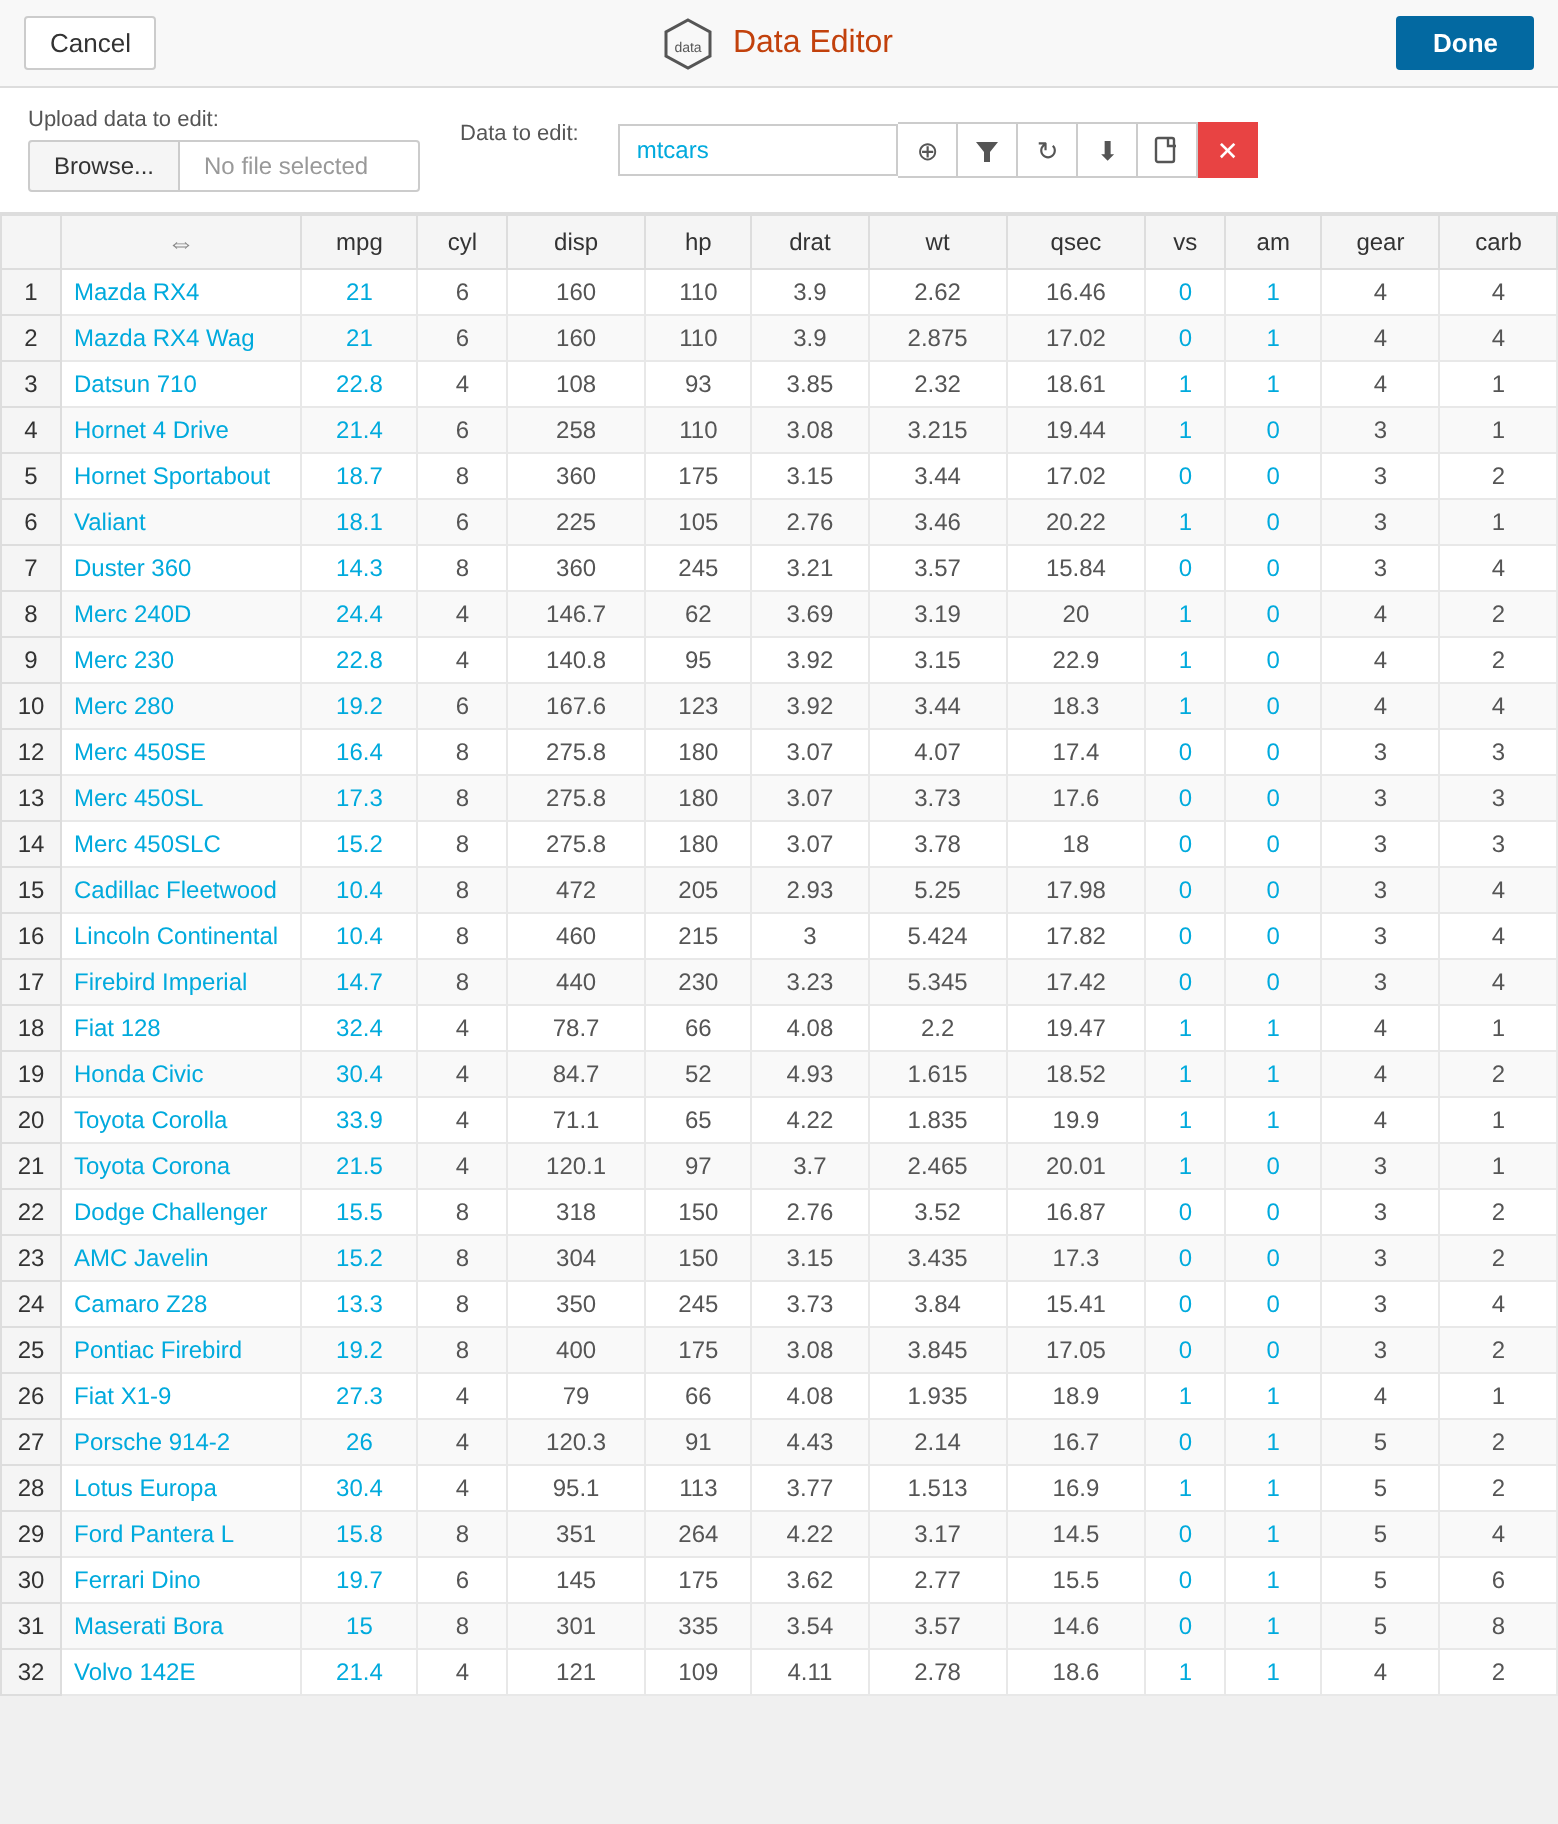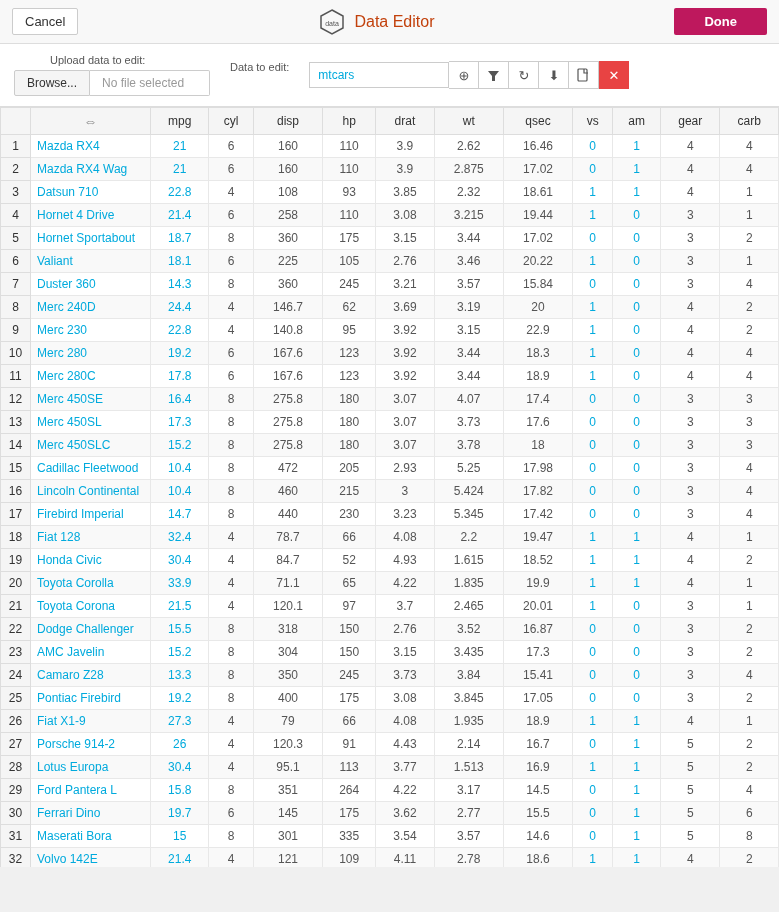--- a/index.html
+++ b/index.html
@@ -8,29 +8,29 @@
     
     .header {
       display: flex; align-items: center; justify-content: space-between;
       background: #f8f8f8; border-bottom: 1px solid #ddd;
       padding: 8px 12px; height: 44px;
     }
     .header-center { display: flex; align-items: center; gap: 8px; }
     .header-logo { width: 28px; height: 28px; }
     .header-title { font-size: 16px; font-weight: normal; color: #c2410c; }
     .btn-cancel { background: white; border: 1px solid #ccc; padding: 5px 12px; cursor: pointer; font-size: 13px; color: #333; border-radius: 2px; }
-    .btn-done { background: #be185d; border: none; padding: 6px 30px; cursor: pointer; font-size: 13px; color: white; border-radius: 2px; font-weight: bold; }
+    .btn-done { background: #0369a1; border: none; padding: 6px 18px; cursor: pointer; font-size: 13px; color: white; border-radius: 2px; font-weight: bold; }
 
     
     .upload-bar {
       background: white; border-bottom: 1px solid #ddd;
       padding: 10px 14px; display: flex; align-items: center; gap: 20px;
     }
     .upload-section { display: flex; flex-direction: column; gap: 4px; }
-    .upload-label { font-size: 11px; color: #555; margin-left: 36px; }
+    .upload-label { font-size: 11px; color: #555; }
     .upload-controls { display: flex; align-items: center; gap: 0; }
     .btn-browse { background: #f5f5f5; border: 1px solid #ccc; padding: 5px 12px; cursor: pointer; font-size: 12px; color: #333; border-radius: 2px 0 0 2px; }
     .no-file { background: white; border: 1px solid #ccc; border-left: none; padding: 5px 12px; color: #999; font-size: 12px; min-width: 120px; border-radius: 0 2px 2px 0; }
     .data-edit-section { display: flex; flex-direction: row; gap: 20px; }
     .data-edit-label { font-size: 11px; color: #555; }
     .data-edit-controls { display: flex; align-items: center; gap: 0; }
     .data-input { border: 1px solid #ccc; padding: 5px 8px; font-size: 12px; width: 140px; color: #00aadd; }
     .icon-btn {
       background: white; border: 1px solid #ccc; border-left: none;
       width: 30px; height: 28px; display: flex; align-items: center; justify-content: center;
@@ -280,35 +280,20 @@
             <td>123</td>
             <td>3.92</td>
             <td>3.44</td>
             <td>18.3</td>
             <td class="blue-val">1</td>
             <td class="blue-val">0</td>
             <td>4</td>
             <td>4</td>
           </tr>
           <tr>
-            <td class="row-num">11</td>
-            <td class="row-name">Merc 280C</td>
-            <td class="blue-val">17.8</td>
-            <td>6</td>
-            <td>167.6</td>
-            <td>123</td>
-            <td>3.92</td>
-            <td>3.44</td>
-            <td>18.9</td>
-            <td class="blue-val">1</td>
-            <td class="blue-val">0</td>
-            <td>4</td>
-            <td>4</td>
-          </tr>
-          <tr>
             <td class="row-num">12</td>
             <td class="row-name">Merc 450SE</td>
             <td class="blue-val">16.4</td>
             <td>8</td>
             <td>275.8</td>
             <td>180</td>
             <td>3.07</td>
             <td>4.07</td>
             <td>17.4</td>
             <td class="blue-val">0</td>

